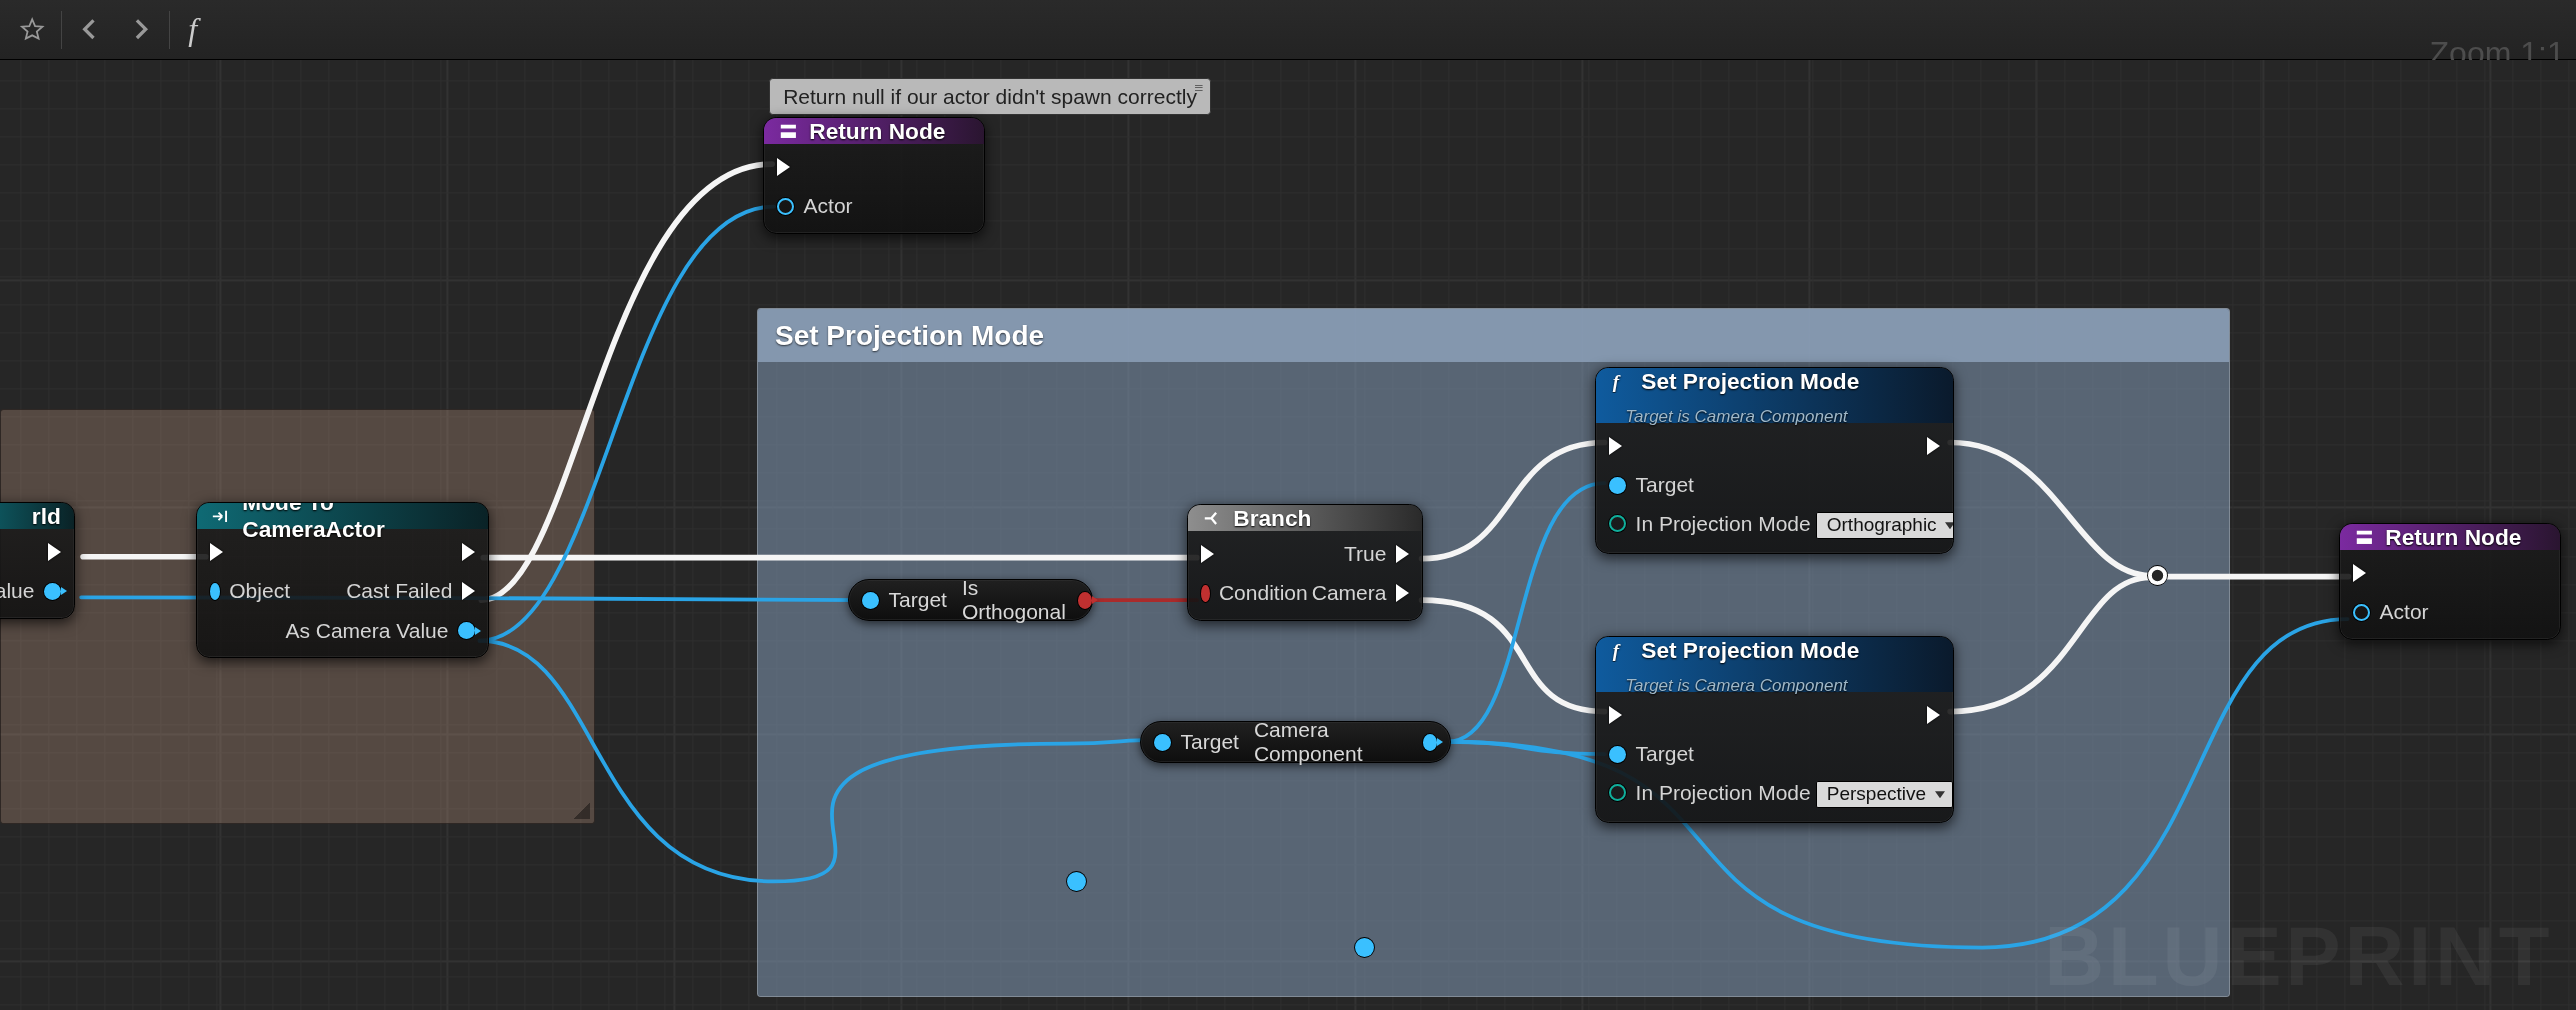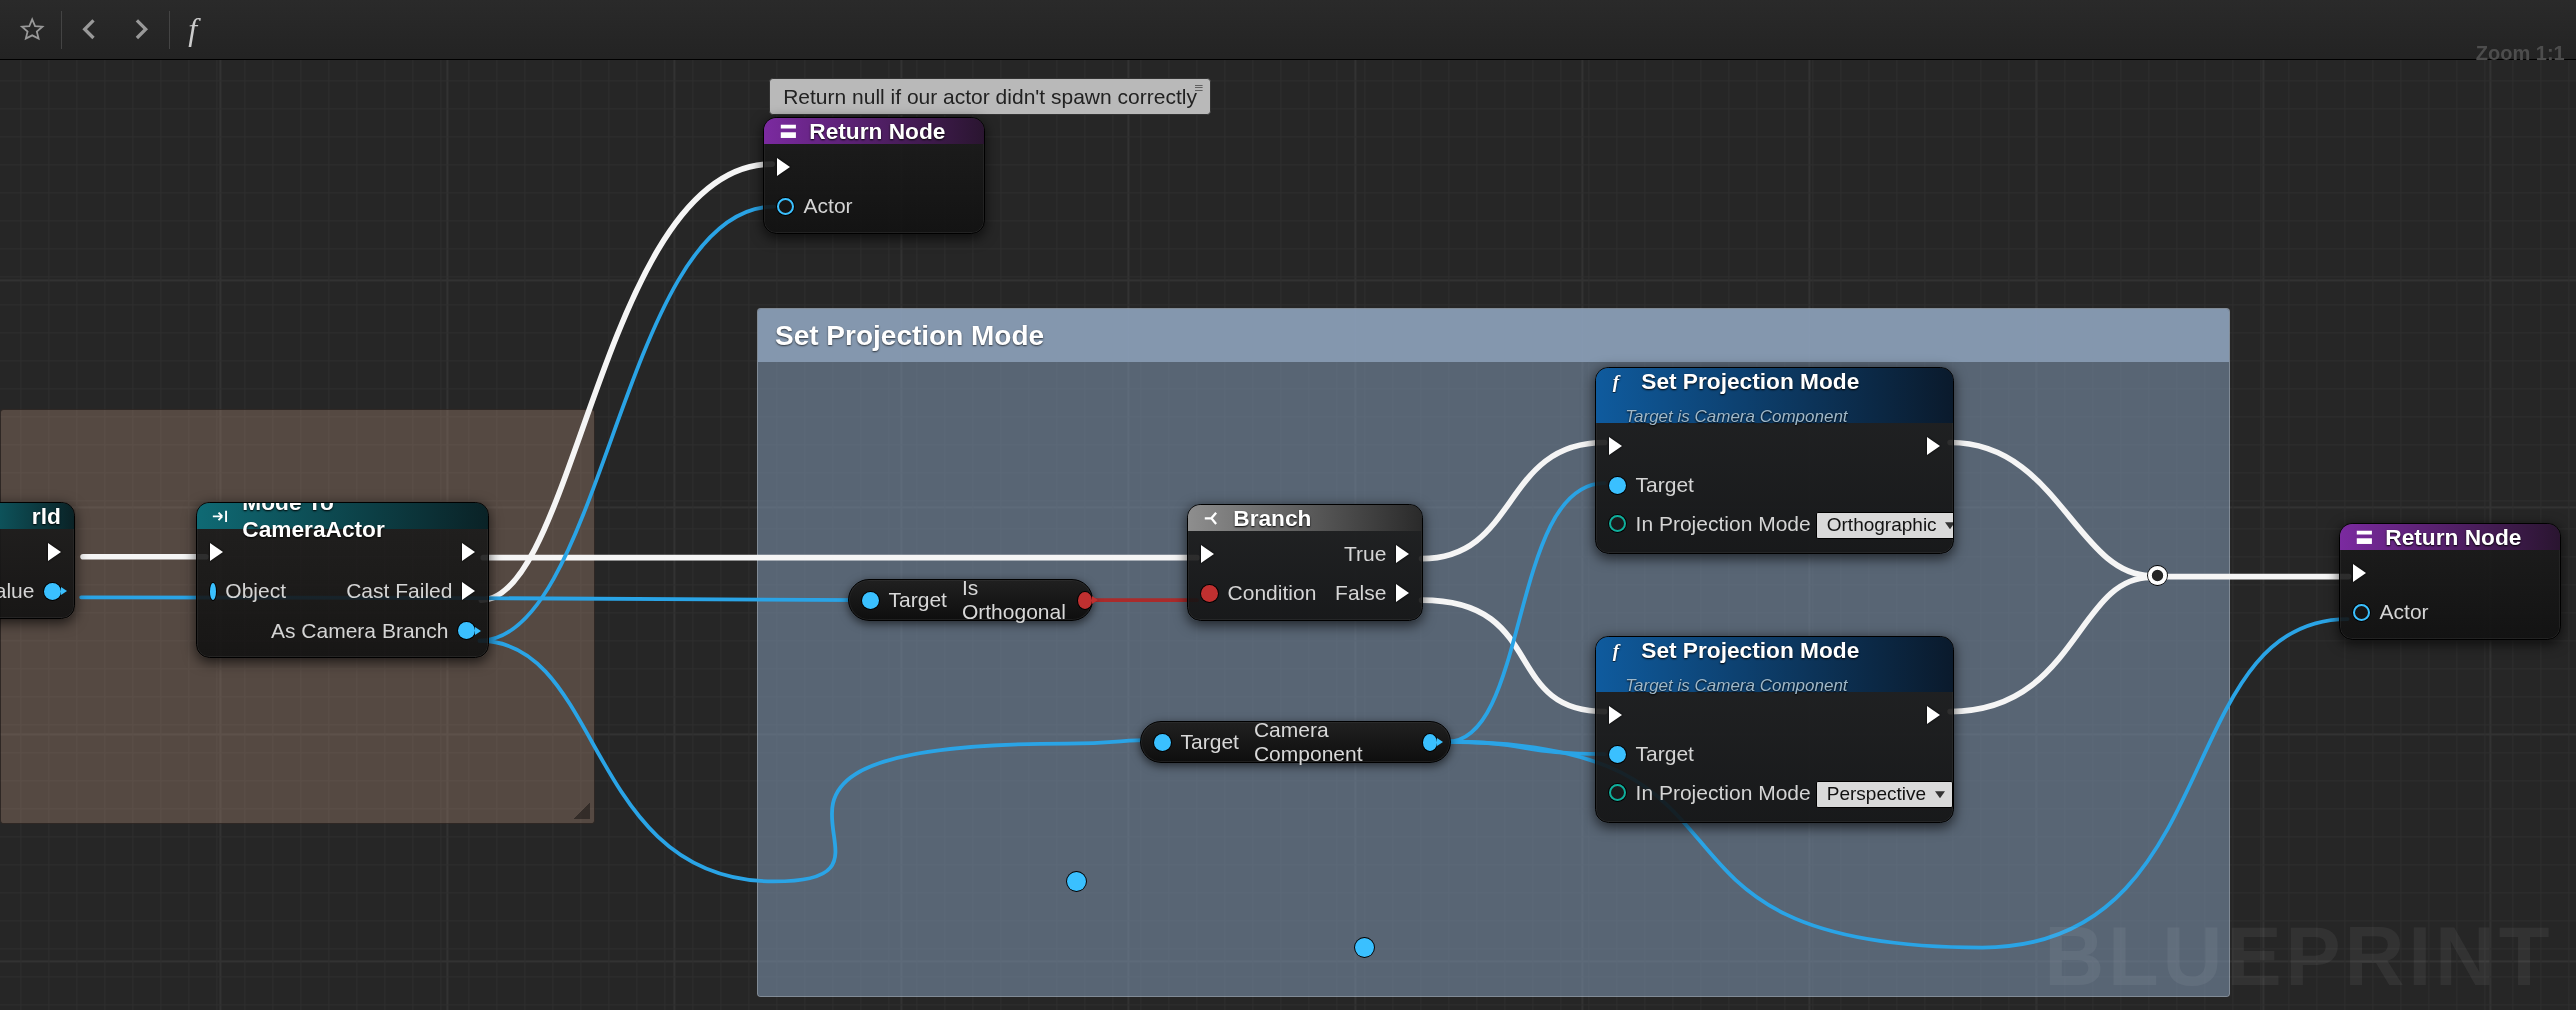--- a/index.html
+++ b/index.html
@@ -31,21 +31,21 @@
   .tb-btn svg { width:26.4px; height:26.4px; stroke:#999; fill:none; }
   .tb-divider { width:0.9px; height:38px; background:#444; }
   .tb-func {
     font-family: "Georgia", serif; font-style:italic; font-size:32px; color:#ccc;
     padding:0 11.3px;
   }
   .breadcrumb { color:#888; font-size:26.4px; display:flex; align-items:center; gap:11.3px;}
   .breadcrumb .current { color:#d6d6d6; }
   .breadcrumb .sep { color:#777; }
   .zoom {
-    margin-left:auto; color:#4d4d4d; font-size:20px; font-weight:700;margin-top:47px;
+    margin-left:auto; color:#4d4d4d; font-size:32px; font-weight:400;margin-top:47px;
   }
 
   
   .canvas {
     position:absolute; left:0; top:60px; right:0; bottom:0;
     background-color:#262626;
     background-image:
       linear-gradient(#2e2e2e 0.9px, transparent 0.9px),
       linear-gradient(90deg,#2e2e2e 0.9px, transparent 0.9px),
       linear-gradient(#323232 1.9px, transparent 1.9px),
@@ -327,21 +327,21 @@
       <div class="pins-col pins-right">
         <div class="pin-row right">
             <span class="pin-exec"></span>
           </div>
         <div class="pin-row right">
           <span class="pin-exec"></span>
             <span>Cast Failed</span>
         </div>
         <div class="pin-row right">
           <span class="pin-circle out-arrow"></span>
-            <span>As Camera Branch</span>
+            <span>As Camera Value</span>
         </div>
       </div>
     </div>
   </div>
 
   <div class="node" style="left:763px; top:57px; width:222px;">
     <div class="node-header hdr-purple">
       <span class="hdr-icon">
         <svg viewBox="0 0 24 24">
             <rect x="4" y="5" width="16" height="4" fill="#fff"></rect>
@@ -382,21 +382,21 @@
             <span>Condition</span>
         </div>
       </div>
       <div class="pins-col pins-right">
         <div class="pin-row right">
           <span class="pin-exec"></span>
             <span>True</span>
         </div>
         <div class="pin-row right">
           <span class="pin-exec"></span>
-            <span>False</span>
+            <span>Camera</span>
         </div>
       </div>
     </div>
   </div>
 
   <div class="mini" style="left:848px; top:519px; width:245px;">
     <div class="seg">
       <span class="pin-circle"></span>
         <span>Target</span>
     </div>

